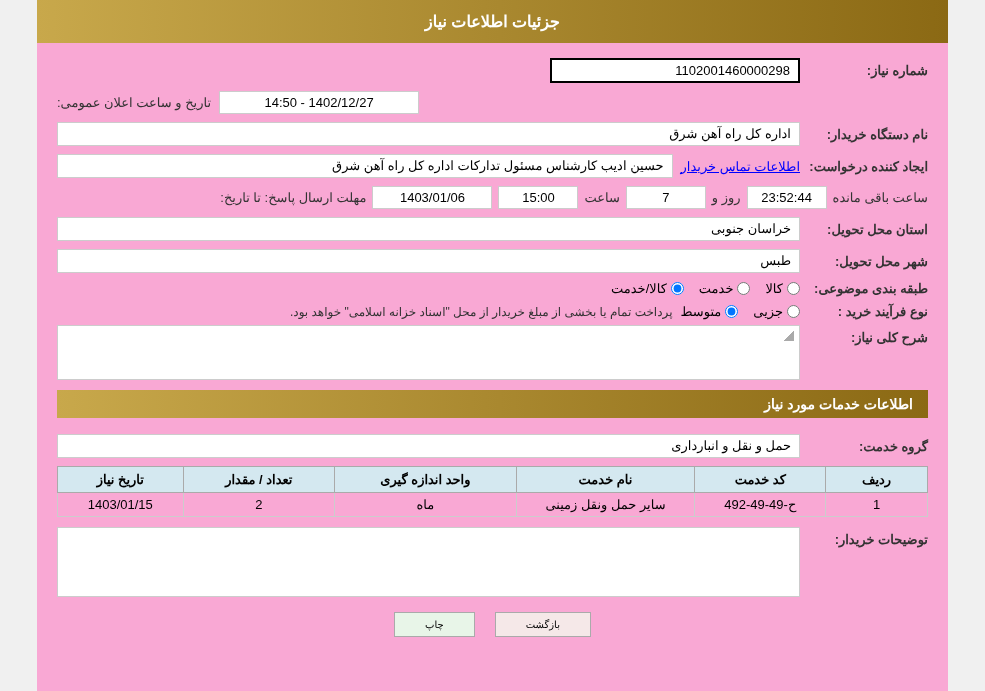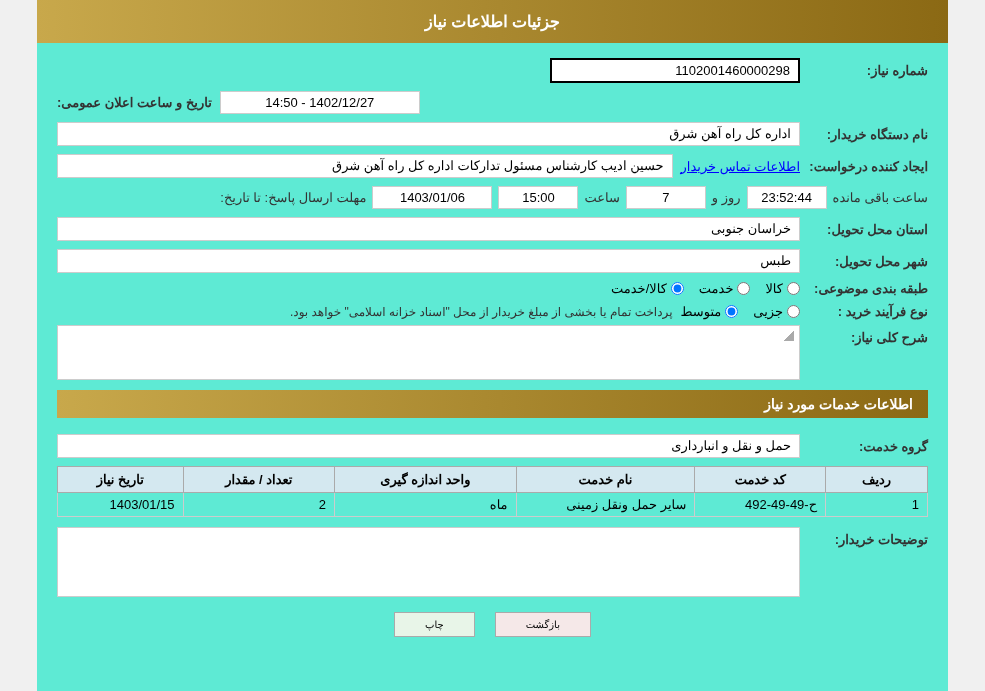--- a/index.html
+++ b/index.html
@@ -5,21 +5,21 @@
     * { box-sizing: border-box; margin: 0; padding: 0; }
     body {
       font-family: Tahoma, Arial, sans-serif;
       font-size: 13px;
       background: #f0f0f0;
       direction: rtl;
     }
     .page-container {
       width: 911px;
       min-height: 691px;
-      background: #5eead4;
+      background: #f9a8d4;
       margin: 0 auto;
     }
     .header-bar {
       background: linear-gradient(to left, #8b6914, #c8a84b);
       color: #fff;
       text-align: center;
       padding: 12px 20px;
       font-size: 16px;
       font-weight: bold;
     }
@@ -54,21 +54,21 @@
       min-height: 24px;
     }
     .date-announce-row {
       display: flex;
       align-items: center;
       justify-content: flex-end;
       gap: 8px;
       margin-bottom: 8px;
     }
     .announce-label {
-      font-weight: bold;
+      font-weight: normal;
       color: #333;
       text-align: right;
     }
     .date-box {
       border: 1px solid #ccc;
       padding: 3px 10px;
       background: #fff;
       min-width: 200px;
       text-align: center;
     }
@@ -121,20 +121,21 @@
     .services-table th {
       background: #d4e8f0;
       border: 1px solid #aaa;
       padding: 5px 24px;
       text-align: center;
       font-weight: bold;
     }
     .services-table td {
       border: 1px solid #ccc;
       padding: 4px 8px;
+      text-align: center;
     }
     .textarea-box {
       width: 100%;
       height: 70px;
       border: 1px solid #ccc;
       background: #fff;
       resize: none;
       padding: 5px;
     }
     .footer-buttons {

